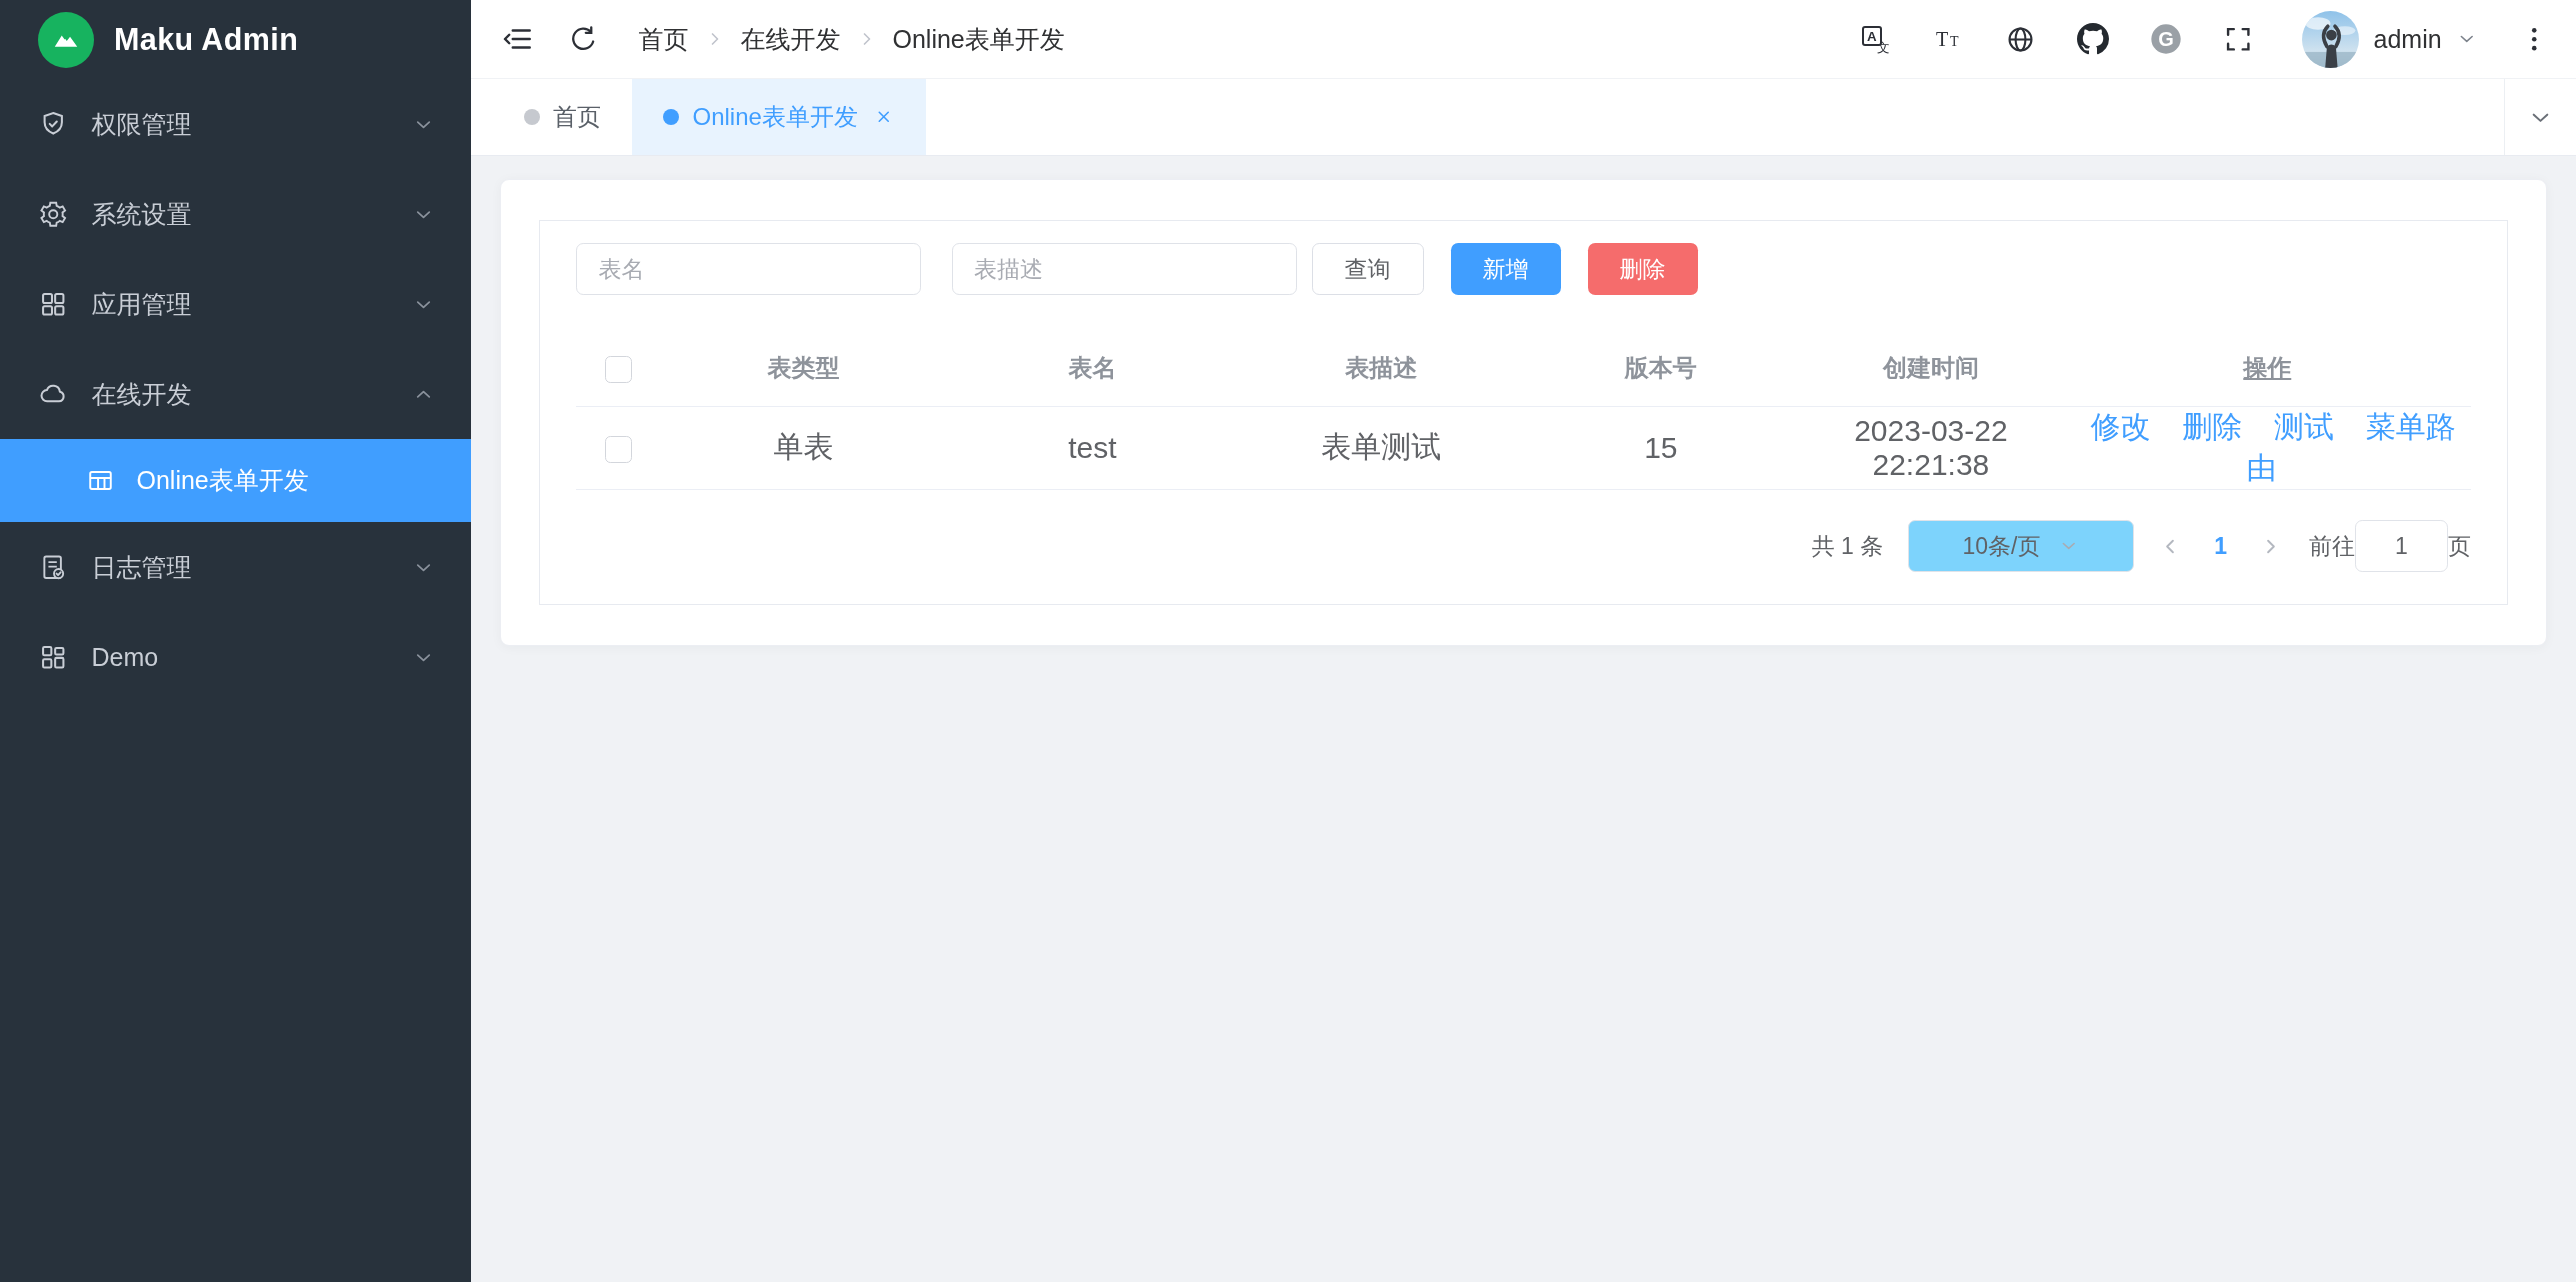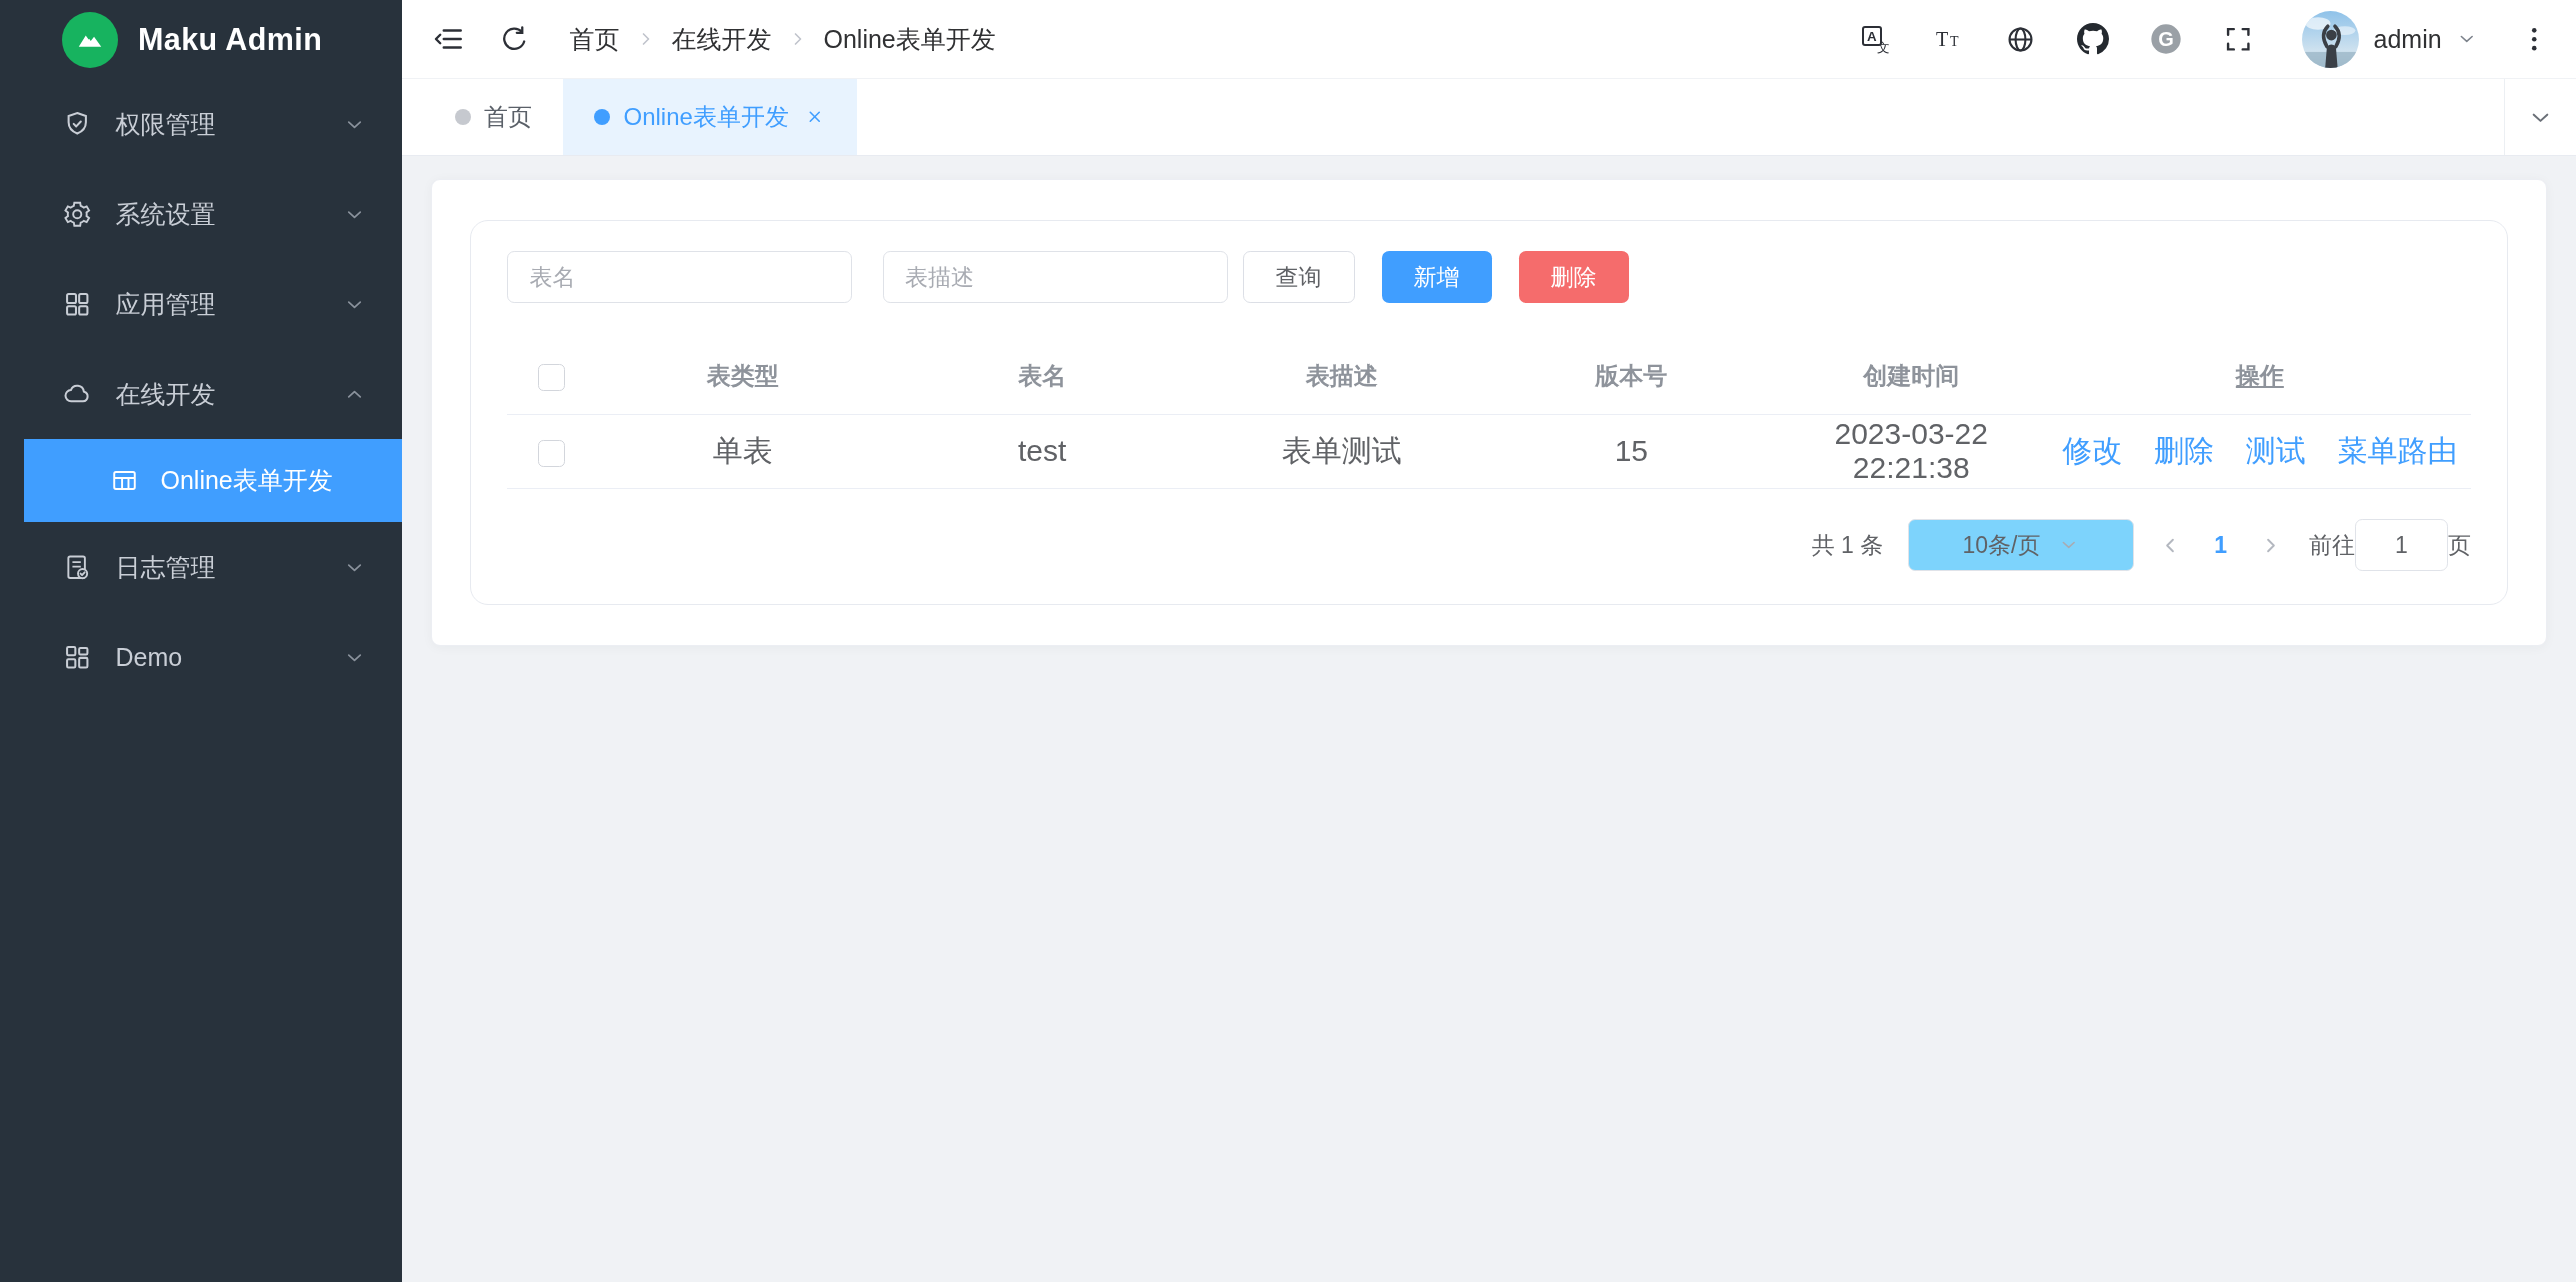--- a/index.html
+++ b/index.html
@@ -5,21 +5,21 @@
   * { margin:0; padding:0; box-sizing:border-box; }
   html,body { width:2576px; height:1282px; overflow:hidden; }
   body {
     font-family:"Liberation Sans","DejaVu Sans",sans-serif;
     background:#f0f2f5; color:#303133;
     --primary:#409eff; --danger:#f56c6c; --sidebar-bg:#28323c; --active-tab-bg:#e8f3fe;
   }
   .app { display:flex; width:2576px; height:1282px; }
 
   
-  .sidebar { width:402px; height:100%; background:var(--sidebar-bg); flex:none; display:flex; flex-direction:column;padding-left:24px; }
+  .sidebar { width:471px; height:100%; background:var(--sidebar-bg); flex:none; display:flex; flex-direction:column; }
   .logo { height:79px; display:flex; align-items:center; gap:20px; padding-left:38px; cursor:pointer; }
   .logo-badge { width:56px; height:56px; border-radius:50%; background:#17b35f; display:flex; align-items:center; justify-content:center; flex:none; }
   .logo-title { font-size:30.5px; font-weight:600; color:#ffffff; letter-spacing:0.4px; }
   .menu { flex:1; }
   .menu-item { height:90px; display:flex; align-items:center; gap:23px; padding:0 36px 0 38px; color:#c9ced6; font-size:25px; cursor:pointer; }
   .menu-item .mi-label { flex:1; }
   .menu-item .chev { color:#8a929c; flex:none; }
   .submenu-item { height:83px; display:flex; align-items:center; gap:21.5px; padding-left:86px; background:var(--primary); color:#ffffff; font-size:25px; cursor:pointer; }
   .mi-icon { display:flex; flex:none; }
 
@@ -44,21 +44,21 @@
   .tab { display:flex; align-items:center; gap:13.5px; padding:0 31px; font-size:24px; color:#5a6068; cursor:pointer; }
   .tab-dot { width:16px; height:16px; border-radius:50%; background:#c6c9cf; flex:none; }
   .tab.active { background:var(--active-tab-bg); color:var(--primary); }
   .tab.active .tab-dot { background:var(--primary); }
   .tab-close { display:flex; margin-left:1.8px; cursor:pointer; color:var(--primary); }
   .tab-more { margin-left:auto; width:72px; display:flex; align-items:center; justify-content:center; border-left:1.8px solid #eceff3; color:#6b7078; cursor:pointer; }
 
   
   .content { flex:1; padding:23px 29px; background:#f0f2f5; overflow:hidden; }
   .page-card { height:467px; background:#fff; border:0.9px solid #eceef3; border-radius:9px; box-shadow:0 1.8px 10.8px rgba(31,45,61,.04); padding:40px 38px; }
-  .query-card { height:100%; border:1.8px solid #e7eaf0; border-radius:18px; padding:30px 36px; background:#fff; }
+  .query-card { height:100%; border:1.8px solid #e7eaf0; border-radius:0; padding:22px 36px; background:#fff; }
 
   
   .form-row { display:flex; align-items:center; }
   .text-input { width:345px; height:52px; border:1.8px solid #dfe2e8; border-radius:7.2px; padding:0 21.5px; font-size:23px; color:#606266; outline:none; background:#fff; font-family:inherit; }
   .text-input::placeholder { color:#a8abb2; }
   .text-input + .text-input { margin-left:30.5px; }
   .btn { height:52px; padding:0 32px; border-radius:7.2px; font-size:23px; border:none; cursor:pointer; font-family:inherit; display:flex; align-items:center; }
   .btn-plain { background:#fff; border:1.8px solid #dcdfe6; color:#606266; margin-left:15px; }
   .btn-primary { background:var(--primary); color:#fff; margin-left:27px; }
   .btn-danger { background:var(--danger); color:#fff; margin-left:27px; }

